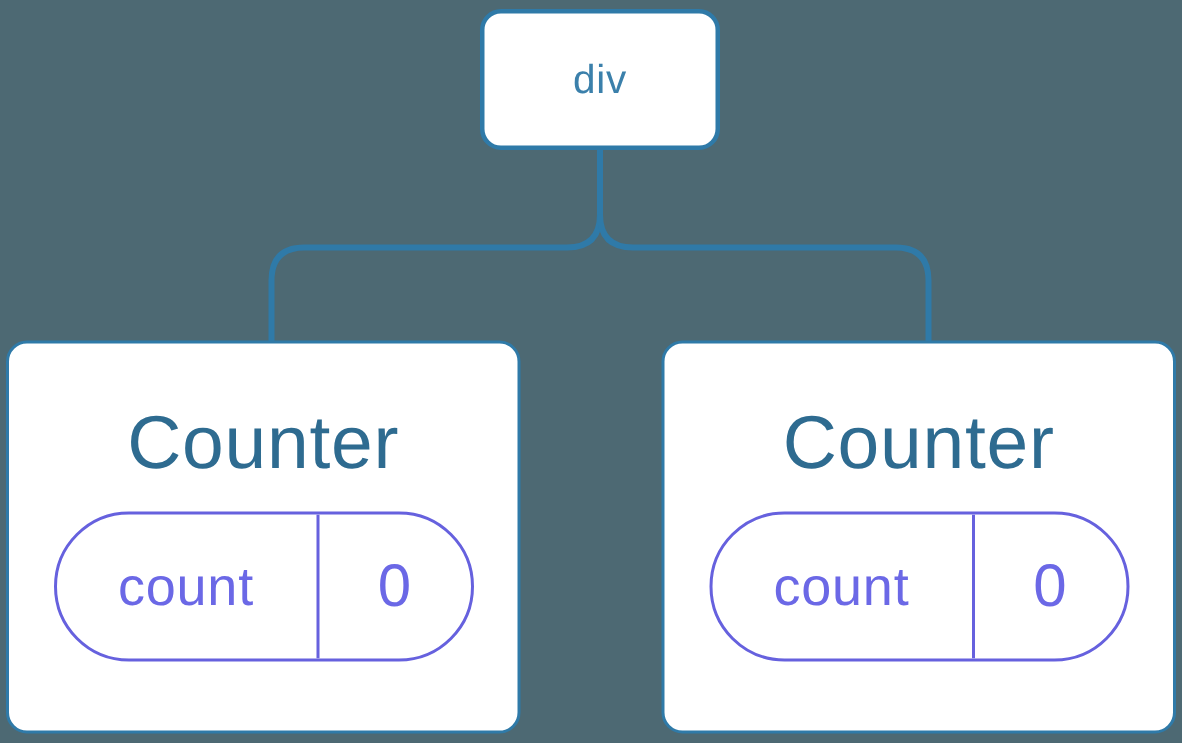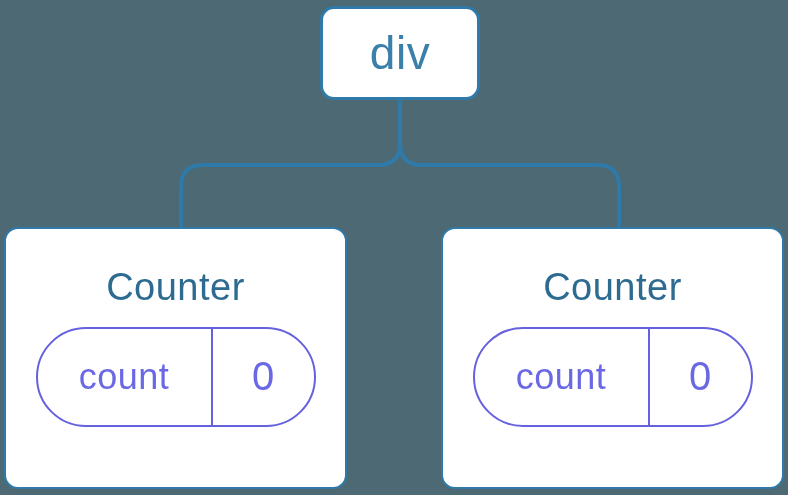--- a/index.html
+++ b/index.html
@@ -31,21 +31,21 @@
     width: 160px;
     height: 94px;
     background: var(--node-fill);
     border: 3px solid var(--node-border);
     border-radius: 14px;
     display: flex;
     align-items: center;
     justify-content: center;
   }
   .root-node .label {
-    font-size: 46px;
+    font-size: 27px;
     font-weight: 500;
     color: var(--root-label);
     letter-spacing: 0.5px;
   }
 
   
   .connector {
     position: absolute;
     left: 0;
     top: 0;
@@ -69,21 +69,21 @@
     display: flex;
     flex-direction: column;
     align-items: center;
   }
   .card.left  { left: 4px; }
   .card.right { left: 441px; }
 
   .card-title {
     margin-top: 36px;
     line-height: 1.2;
-    font-size: 38px;
+    font-size: 50px;
     font-weight: 500;
     color: var(--child-label);
     letter-spacing: 0.5px;
   }
 
   
   .pill {
     margin-top: 16px;
     width: 280px;
     height: 100px;

